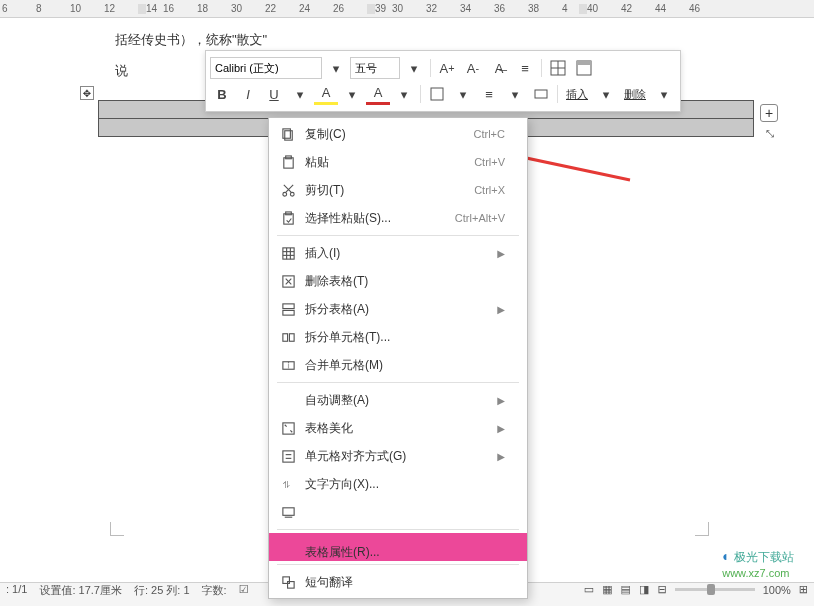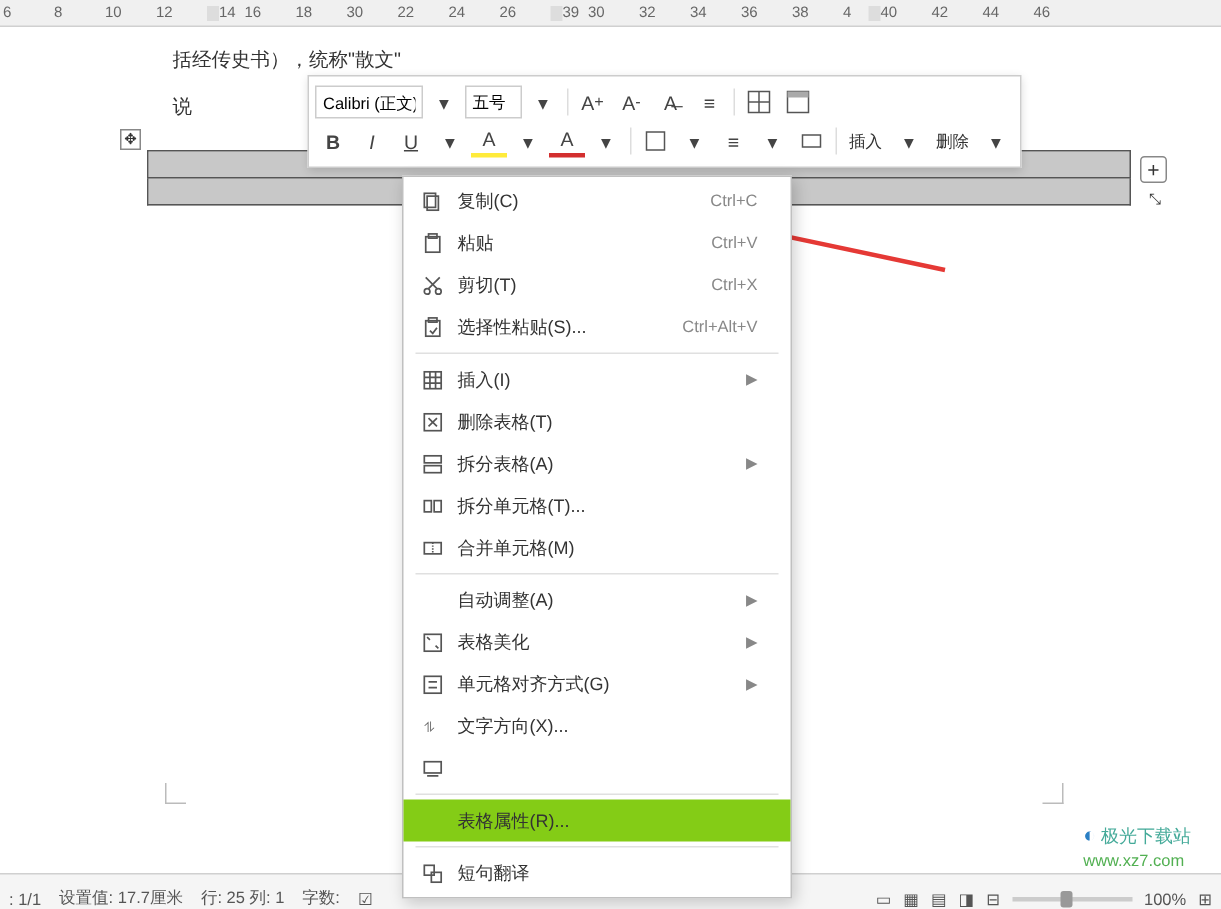--- a/index.html
+++ b/index.html
@@ -10,56 +10,56 @@
   .ruler span { width: 17px; display: inline-block; text-align: left; }
   .ruler .mark { background: #ddd; width: 8px; height: 10px; display: inline-block; }
   
   
   .doc { position: absolute; top: 30px; left: 115px; right: 50px; font-size: 13px; color: #333; }
   .doc-text { margin-bottom: 10px; line-height: 1.6; }
   
   
   .mini-toolbar { position: absolute; top: 50px; left: 205px; background: #fff; border: 1px solid #ccc; box-shadow: 0 2px 6px rgba(0,0,0,0.15); padding: 4px; z-index: 5; }
   .mini-row { display: flex; align-items: center; gap: 2px; padding: 2px 0; }
-  .mini-toolbar input { width: 72px; height: 22px; border: 1px solid #ccc; font-size: 11px; padding: 0 4px; }
-  .mini-toolbar .sz { width: 38px; }
+  .mini-toolbar input { width: 112px; height: 22px; border: 1px solid #ccc; font-size: 11px; padding: 0 4px; }
+  .mini-toolbar .sz { width: 50px; }
   .tb-btn { width: 24px; height: 22px; display: flex; align-items: center; justify-content: center; border: none; background: transparent; cursor: pointer; font-size: 13px; color: #444; }
   .tb-btn svg { width: 16px; height: 16px; }
   .tb-sep { width: 1px; height: 18px; background: #ddd; margin: 0 2px; }
-  .tb-lbl { font-size: 11px; padding: 0 4px; cursor: pointer; }
+  .tb-lbl { font-size: 11px; padding: 0 4px; cursor: pointer; text-decoration: underline; }
   
   
   .doc-table { position: absolute; top: 100px; left: 98px; right: 60px; }
   .doc-table table { width: 100%; border-collapse: collapse; }
   .doc-table td { border: 1px solid #555; height: 18px; background: #c8c8c8; }
   .move-handle { position: absolute; left: -18px; top: -14px; width: 14px; height: 14px; border: 1px solid #888; display: flex; align-items: center; justify-content: center; font-size: 10px; cursor: move; }
   .add-handle { position: absolute; right: -24px; top: 4px; width: 18px; height: 18px; border: 1px solid #888; border-radius: 3px; display: flex; align-items: center; justify-content: center; font-size: 14px; cursor: pointer; }
   .resize-handle { position: absolute; right: -24px; top: 28px; width: 12px; height: 12px; font-size: 10px; }
   
   
   .context-menu { position: absolute; top: 117px; left: 268px; width: 260px; background: #fff; border: 1px solid #c0c0c0; box-shadow: 2px 3px 10px rgba(0,0,0,0.2); z-index: 10; padding: 2px 0; }
   .menu-item { display: flex; align-items: center; height: 28px; padding: 0 22px 0 8px; cursor: pointer; font-size: 12px; color: #333; }
-  .menu-item:hover, .menu-item.hovered { background: #84cc16; }
+  .menu-item:hover, .menu-item.hovered { background: #ec4899; align-items: flex-end; }
   .menu-icon { width: 22px; display: flex; align-items: center; justify-content: center; color: #555; }
   .menu-icon svg { width: 15px; height: 15px; stroke: #555; fill: none; stroke-width: 1.2; }
   .menu-label { flex: 1; padding-left: 6px; }
   .menu-shortcut { color: #888; font-size: 11px; }
   .menu-arrow { color: #888; font-size: 10px; padding-left: 8px; }
   .menu-sep { height: 1px; background: #e0e0e0; margin: 3px 8px; }
   
   
   .page-corner { position: absolute; width: 14px; height: 14px; border-color: #bbb; }
   .pc-bl { bottom: 70px; left: 110px; border-left: 1px solid #bbb; border-bottom: 1px solid #bbb; }
   .pc-br { bottom: 70px; right: 105px; border-right: 1px solid #bbb; border-bottom: 1px solid #bbb; }
   
   
   .arrow { position: absolute; pointer-events: none; }
   
   
-  .status-bar { position: absolute; bottom: 0; left: 0; right: 0; height: 24px; background: #f5f5f5; border-top: 1px solid #d0d0d0; display: flex; align-items: flex-end; font-size: 11px; color: #555; padding: 0 6px; gap: 12px; }
+  .status-bar { position: absolute; bottom: 0; left: 0; right: 0; height: 24px; background: #f5f5f5; border-top: 1px solid #d0d0d0; display: flex; align-items: flex-start; font-size: 11px; color: #555; padding: 0 6px; gap: 12px; }
   .status-bar > span { white-space: nowrap; }
   .status-right { margin-left: auto; display: flex; align-items: center; gap: 8px; }
   .zoom-slider { width: 80px; height: 3px; background: #ccc; position: relative; }
   .zoom-slider::after { content: ''; position: absolute; left: 40%; top: -4px; width: 8px; height: 11px; background: #999; border-radius: 2px; }
   
   
   .watermark { position: absolute; bottom: 26px; right: 20px; font-size: 12px; color: #4a9; font-weight: normal; z-index: 20; }
   .watermark .logo { color: #2a7fc4; font-size: 14px; }
   .watermark .site { color: #52b052; font-size: 11px; }
 </style>

